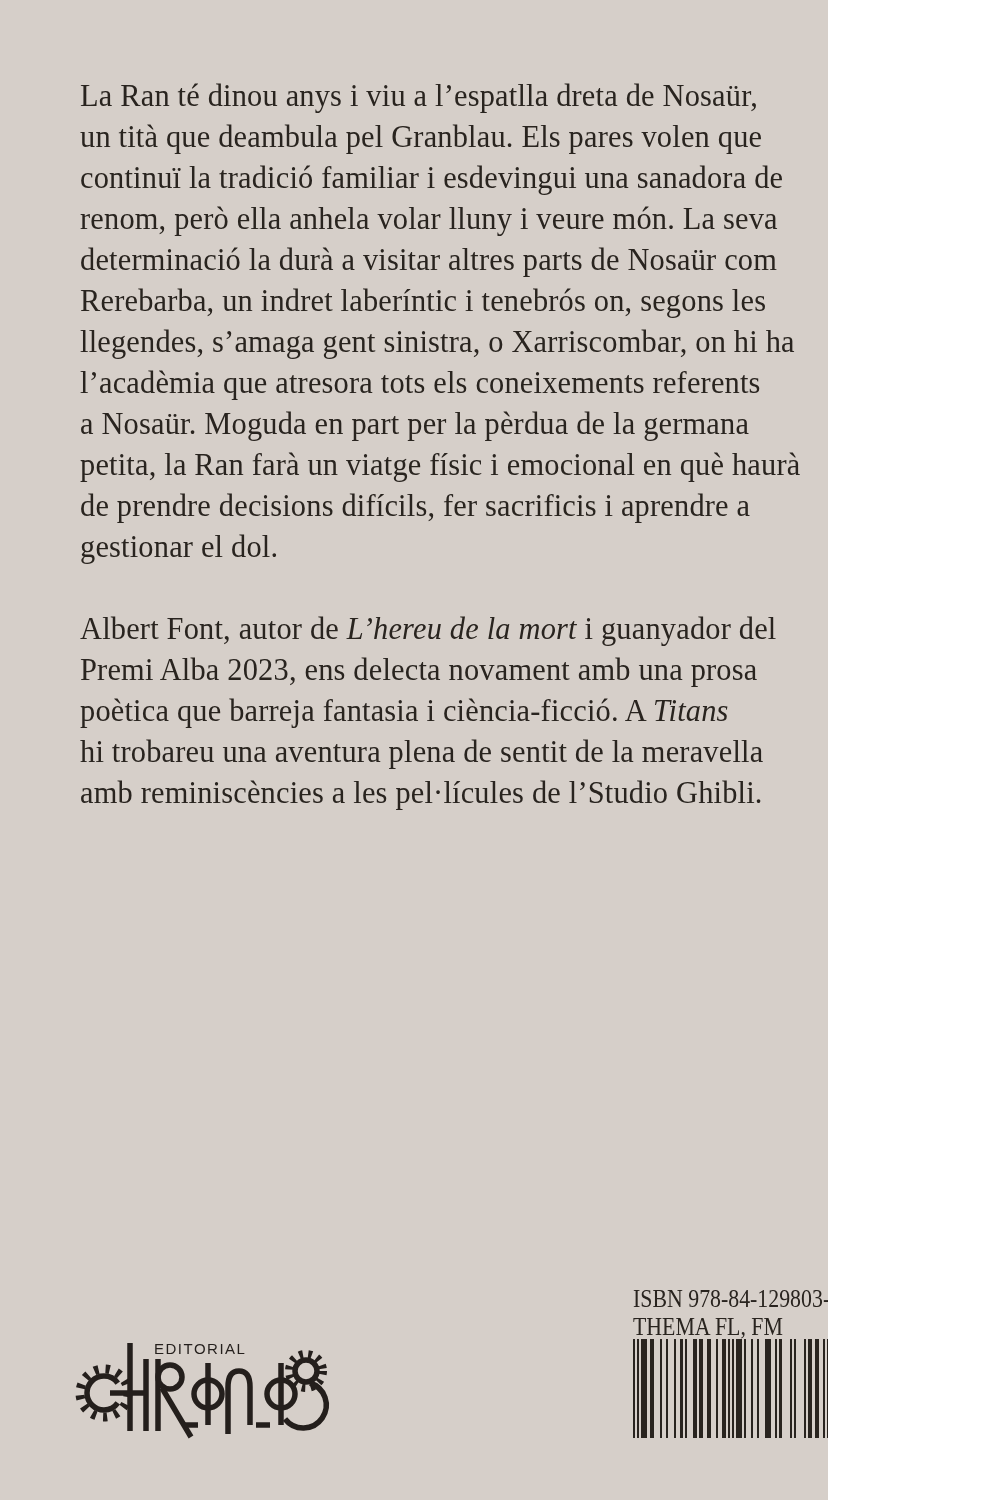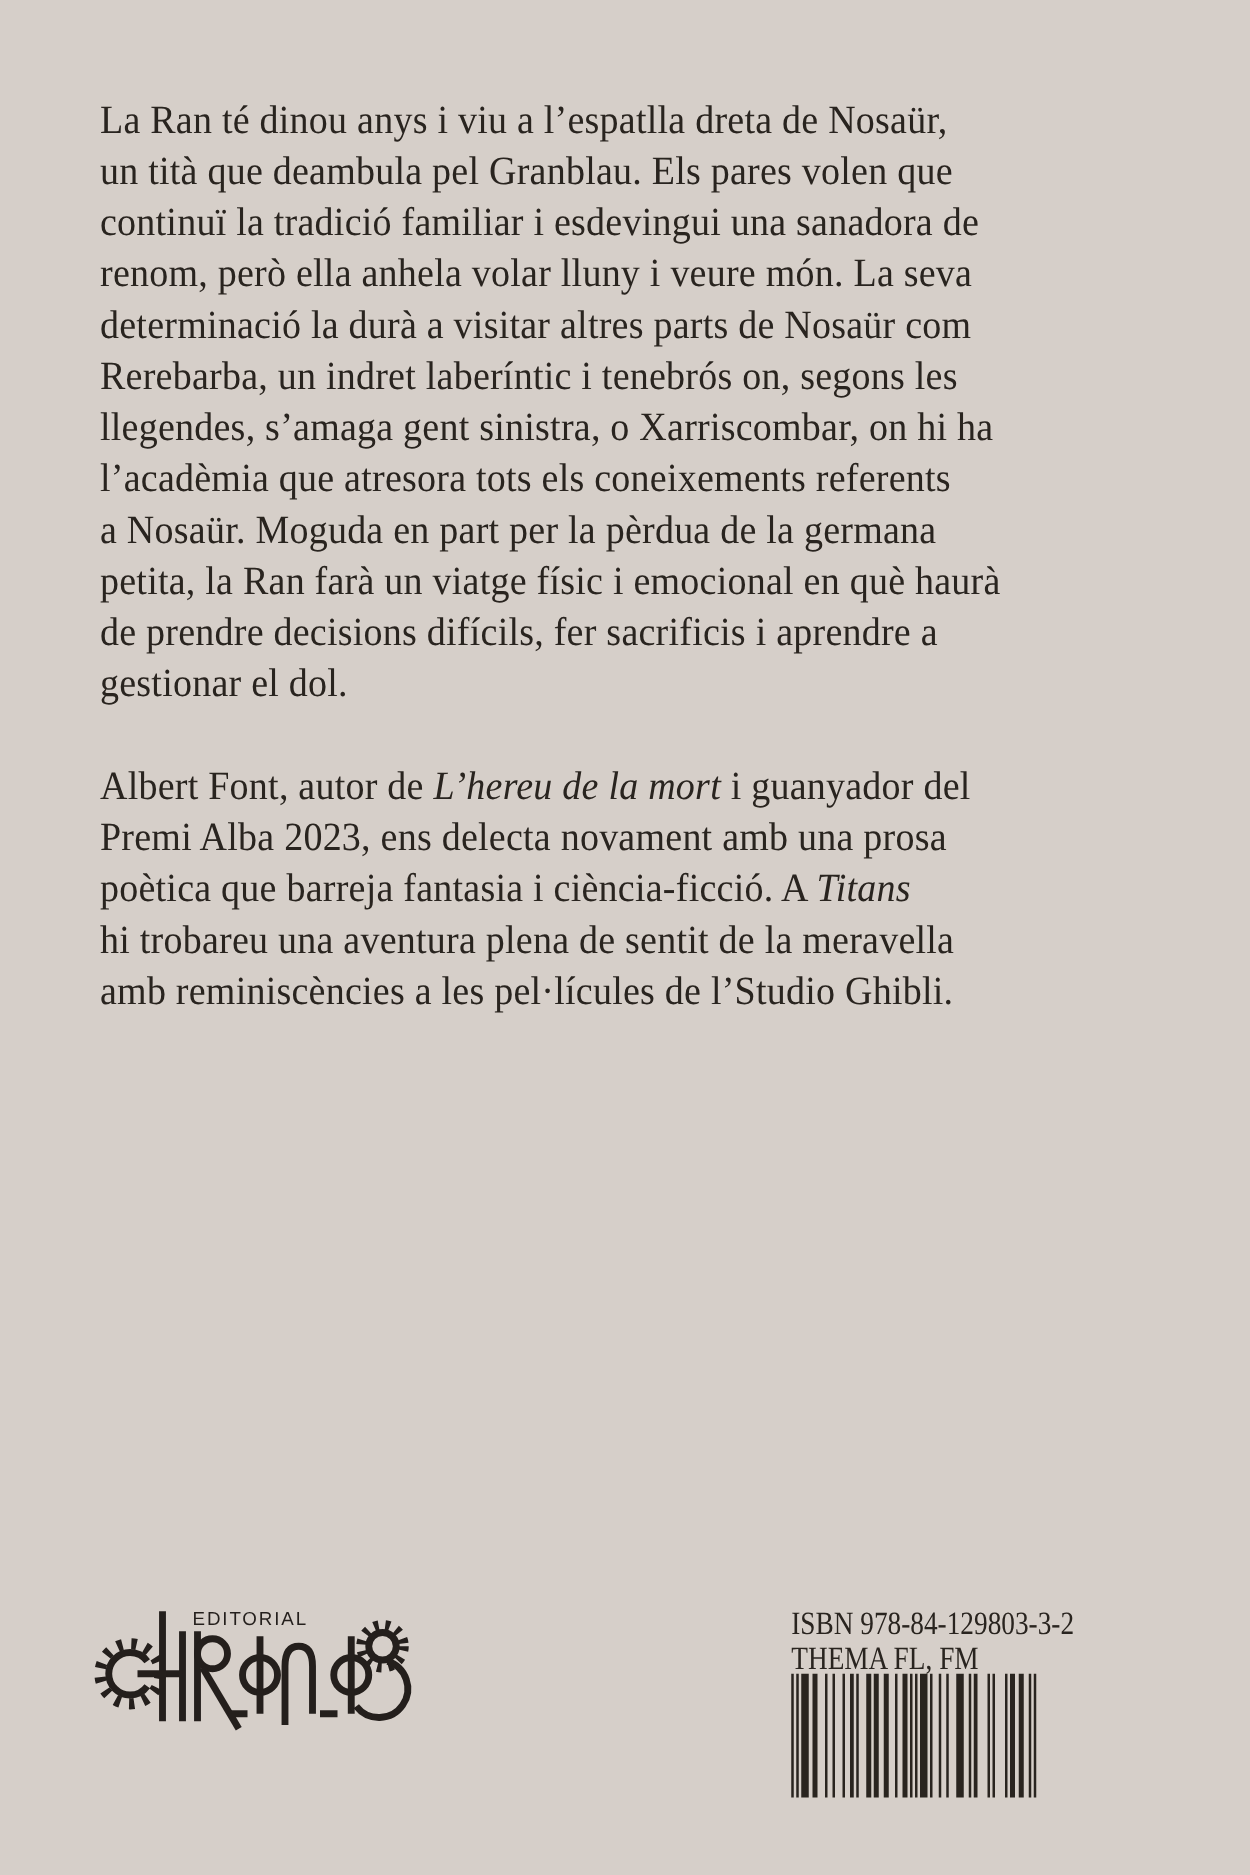--- a/index.html
+++ b/index.html
@@ -1,18 +1,18 @@
 <!DOCTYPE html>
 <html lang="ca" style="--bg: #d6cfc9; --ink: #29241f; --logo-ink: #241f1c;"><head>
 <meta charset="utf-8">
 <style>
   html,body{margin:0;padding:0;}
   .page{
     position:relative;
-    width:1000px;height:1500px;
+    width:828px;height:1500px;
     background:var(--bg,#d6cfc9);
     color:var(--ink,#2a2522);
     font-family:"Liberation Serif",serif;
     overflow:hidden;
   }
   .textblock{
     position:absolute;left:80px;top:75px;width:860px;
     font-size:32px;line-height:41px;letter-spacing:.2px;
     transform:scaleX(.95);transform-origin:left top;
     white-space:nowrap;
@@ -22,21 +22,21 @@
   .it{font-style:italic;}
   .isbn-block{
     position:absolute;left:633px;top:1285px;
     font-size:26px;line-height:28px;white-space:nowrap;
     transform:scaleX(.84);transform-origin:left top;
   }
   .barcode{
     position:absolute;left:633px;top:1339px;width:196px;height:99px;
   }
   .barcode .bar{position:absolute;top:0;height:100%;background:var(--ink,#2a2522);}
-  .logo{position:absolute;left:74px;top:1283px;width:262px;height:110px;text-decoration:underline;}
+  .logo{position:absolute;left:74px;top:1337px;width:262px;height:110px;text-decoration:underline;}
   .logo svg{display:block;}
 </style>
 </head>
 <body>
 
 <div class="page">
 
   <div class="textblock">
     <div>
         <div class="line">La Ran té dinou anys i viu a l’espatlla dreta de Nosaür,</div>

